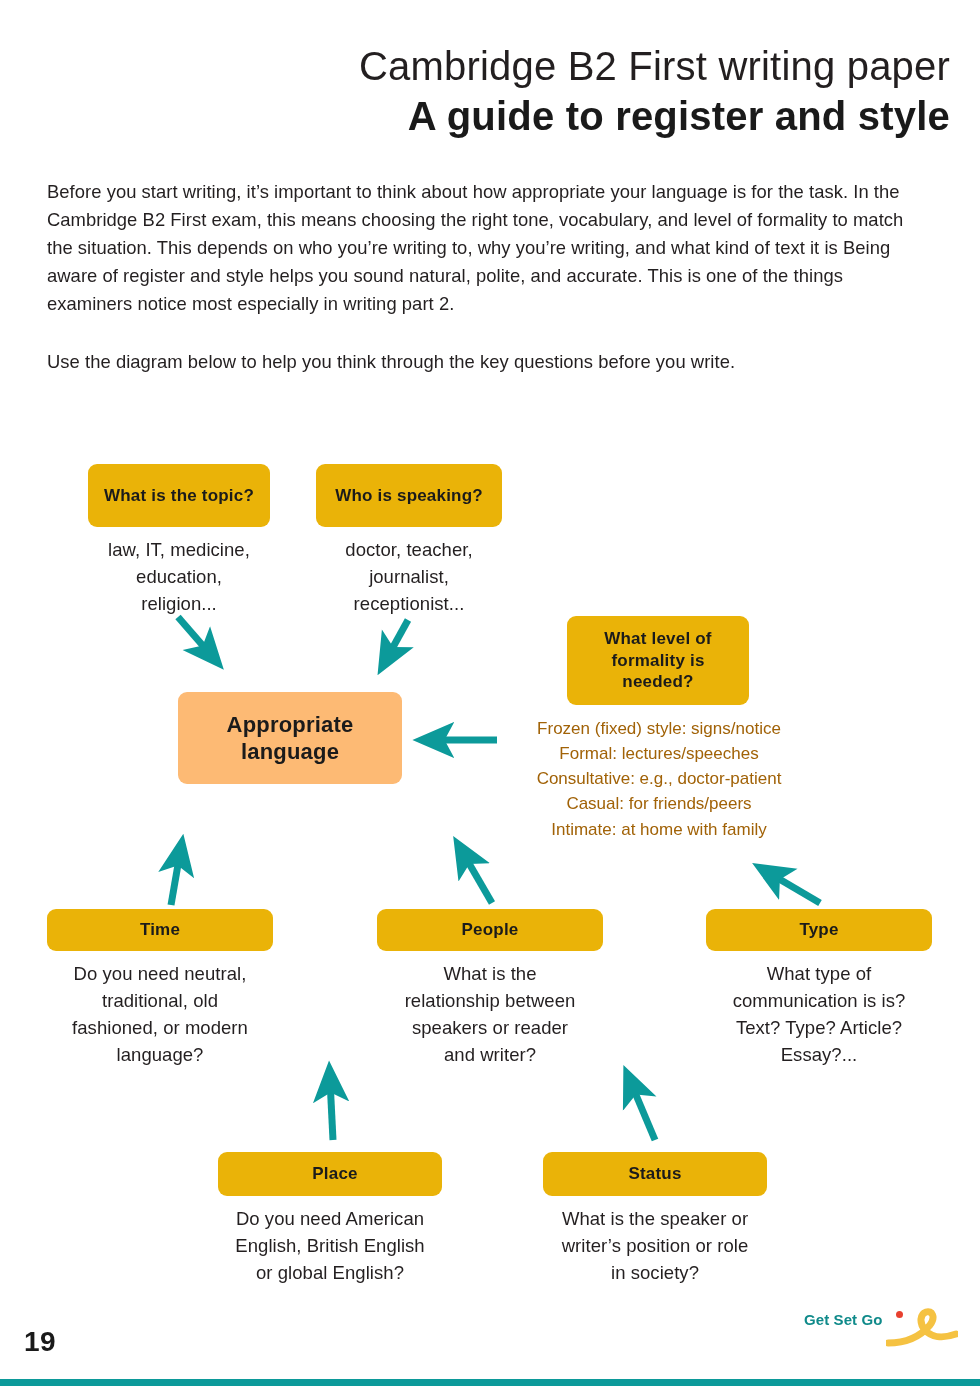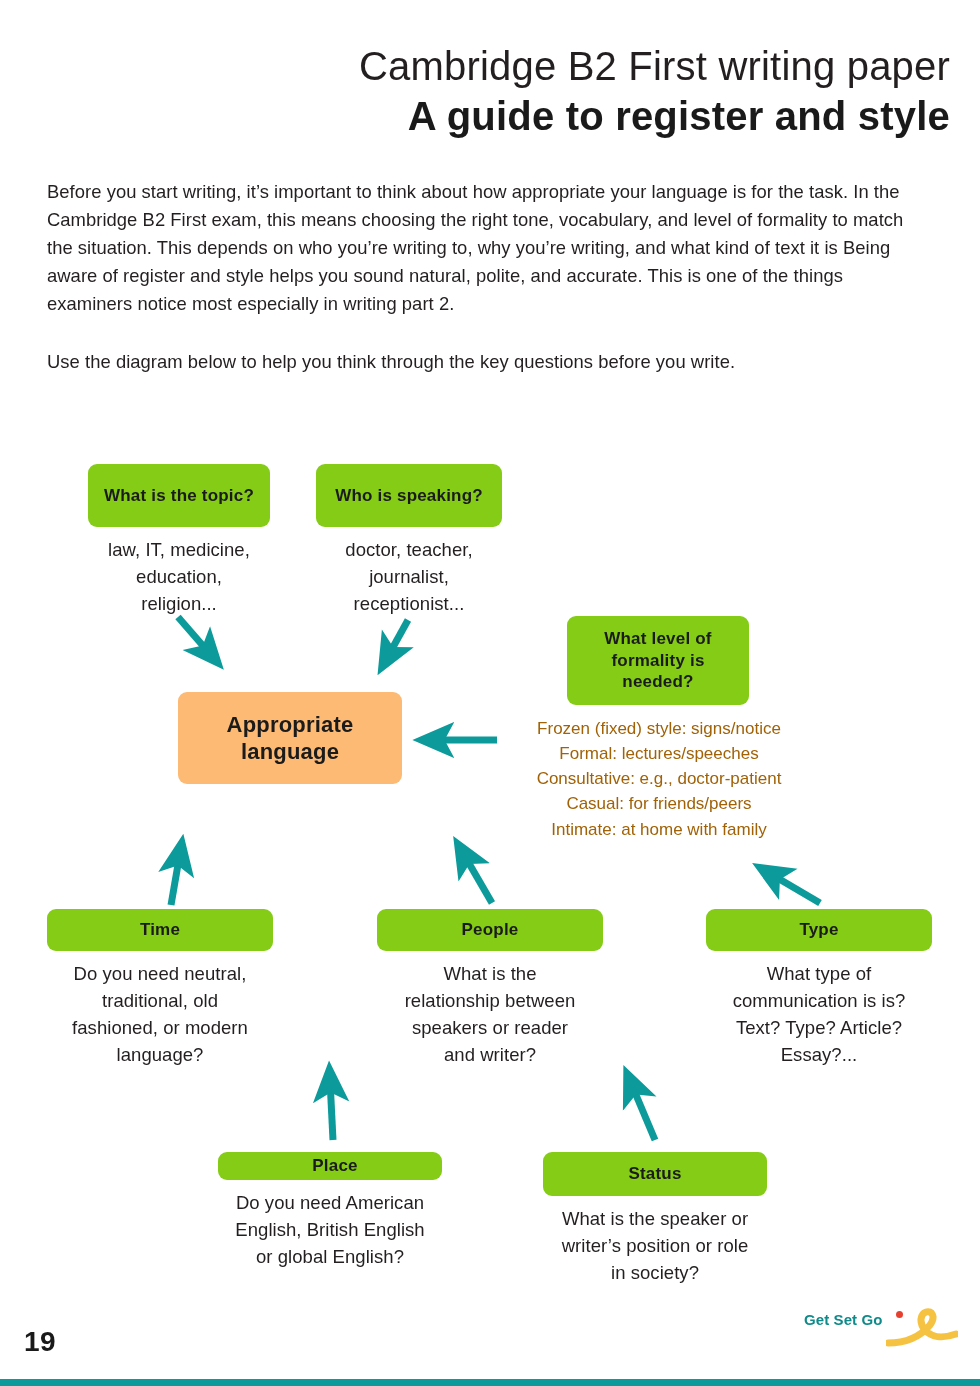--- a/index.html
+++ b/index.html
@@ -70,21 +70,21 @@
     width: 980px;
     height: 1386px;
     pointer-events: none;
   }
   .diagram > * { pointer-events: auto; }
 
   .node {
     position: absolute;
   }
   .chip {
-    background: #84cc16;
+    background: #eab308;
     border-radius: 9px;
     color: #1b1b1b;
     font-weight: 700;
     font-size: 17px;
     line-height: 1.28;
     text-align: center;
     display: flex;
     align-items: center;
     justify-content: center;
     padding: 8px 10px;
@@ -128,21 +128,21 @@
   .n-central .chip { height: 92px; }
 
   .n-time   { left: 47px;  top: 909px; width: 226px; }
   .n-time .chip { height: 42px; }
   .n-people { left: 377px; top: 909px; width: 226px; }
   .n-people .chip { height: 42px; }
   .n-type   { left: 706px; top: 909px; width: 226px; }
   .n-type .chip { height: 42px; }
 
   .n-place  { left: 218px; top: 1152px; width: 224px; }
-  .n-place .chip { height: 28px; padding-left: 20px; }
+  .n-place .chip { height: 44px; padding-left: 20px; }
   .n-status { left: 543px; top: 1152px; width: 224px; }
   .n-status .chip { height: 44px; }
 
   .arrow-layer {
     position: absolute;
     left: 0; top: 0;
     width: 980px; height: 1386px;
   }
 
   

